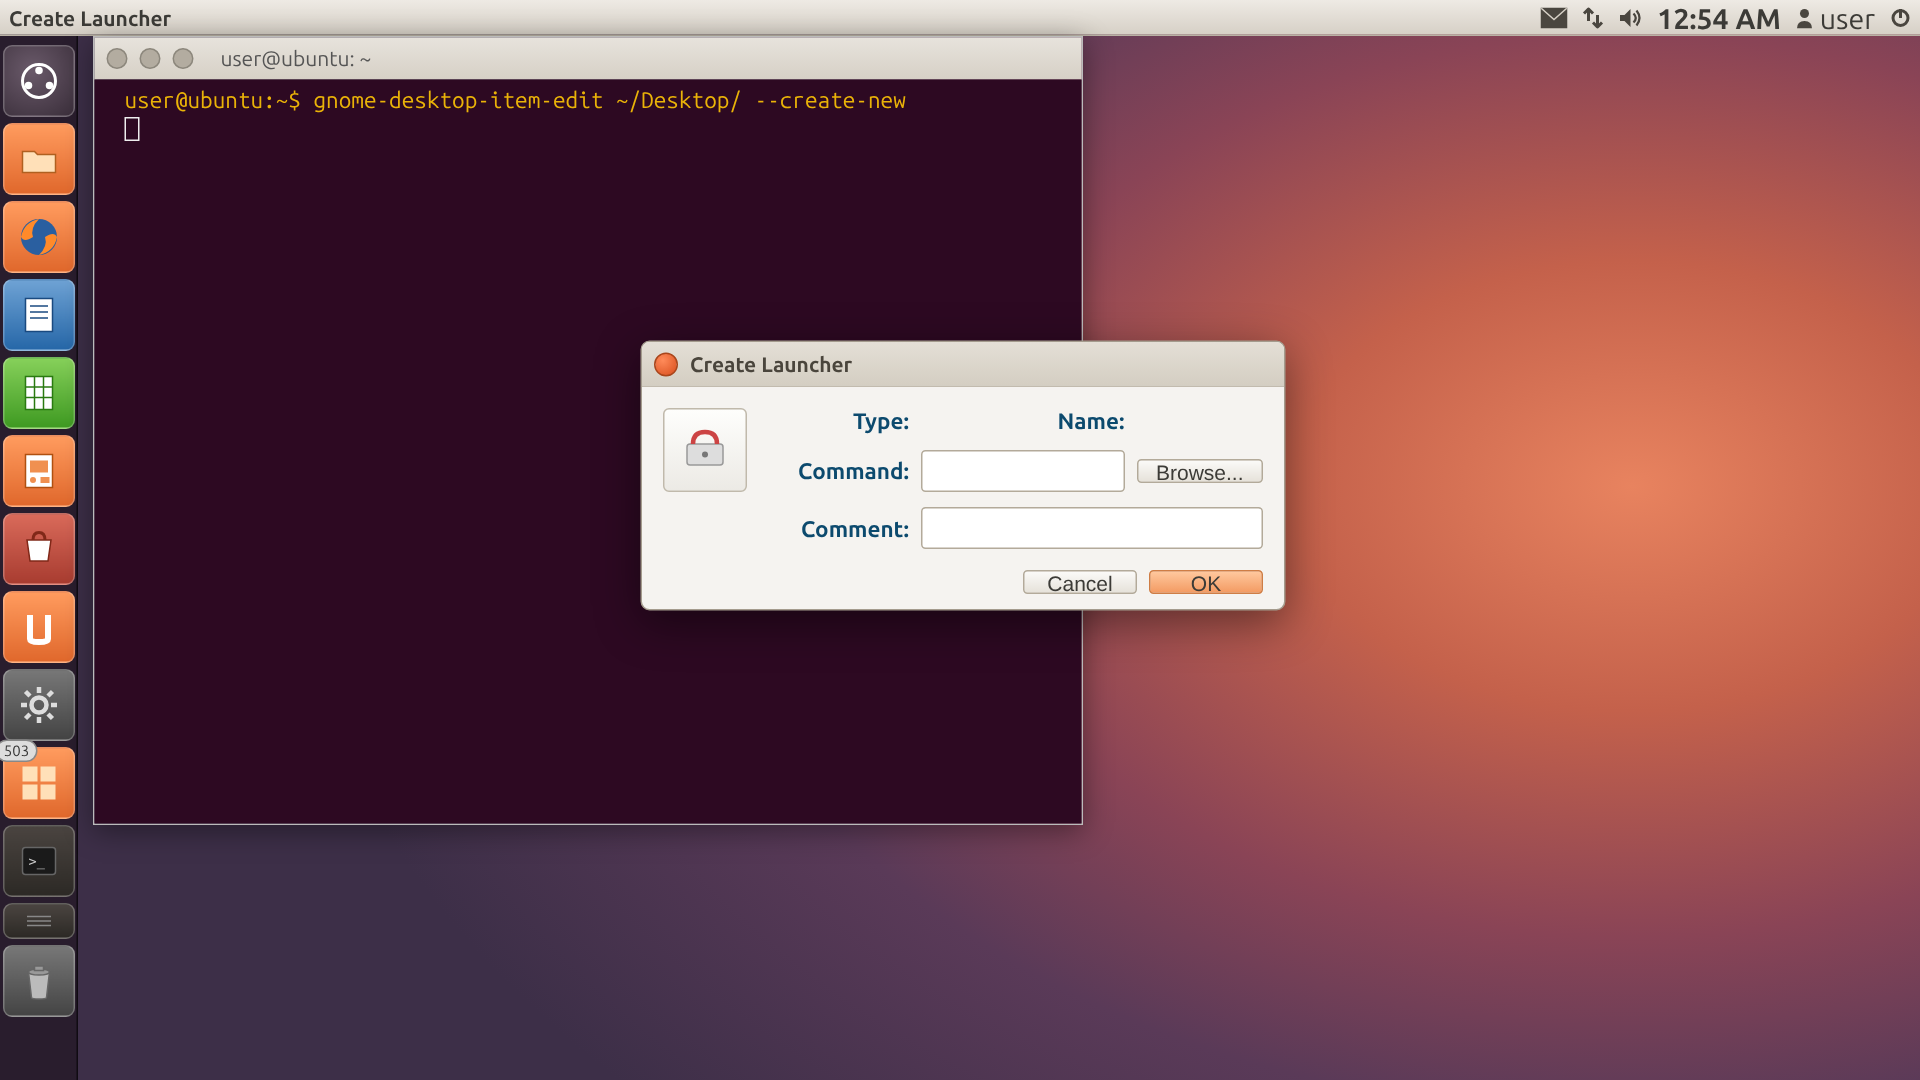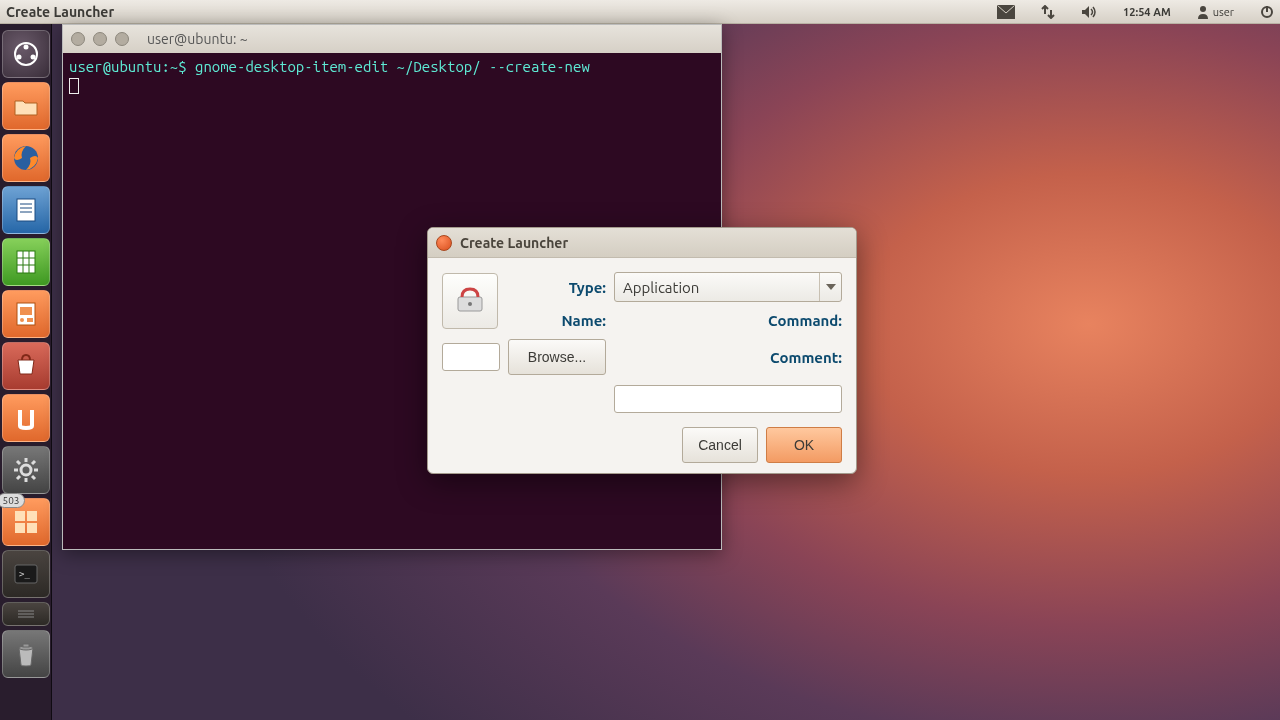--- a/index.html
+++ b/index.html
@@ -16,21 +16,21 @@
 .top-panel {
   position: absolute; top: 0; left: 0; right: 0; height: 24px;
   background: linear-gradient(#eeeae4, #d6d0c6);
   border-bottom: 1px solid #b9b2a4;
   display: flex; align-items: center;
   padding: 0 6px;
   color: #3c3b37;
 }
 .top-panel .app-title { font-weight: bold; font-size: 14px; }
 .top-panel .spacer { flex: 1; }
-.top-panel .ind { margin-left: 26px; display: flex; align-items: center; gap: 4px; font-size: 11px; }
+.top-panel .ind { margin-left: 10px; display: flex; align-items: center; gap: 4px; font-size: 19px; }
 .top-panel svg { display: block; }
 
 
 .launcher {
   position: absolute; top: 24px; left: 0; bottom: 0;
   width: 52px;
   background: rgba(30,20,30,0.65);
   border-right: 1px solid rgba(0,0,0,0.6);
   padding-top: 6px;
   display: flex; flex-direction: column; align-items: center; gap: 4px;
@@ -69,24 +69,24 @@
   color: #555;
 }
 .term-titlebar .wbtn {
   width: 14px; height: 14px; border-radius: 7px;
   background: #b3aca0; border: 1px solid #8c877c;
 }
 .term-titlebar .wtitle { margin-left: 10px; font-size: 14px; }
 .term-body {
   height: calc(100% - 28px);
   background: #2d0922;
-  color: #5eead4;
+  color: #eab308;
   font-family: "Ubuntu Mono", "Consolas", monospace;
   font-size: 15px; line-height: 20px;
-  padding: 4px 6px;
+  padding: 4px 20px;
   white-space: pre;
 }
 .term-cursor {
   display: inline-block; width: 10px; height: 16px;
   border: 1px solid #eee; vertical-align: -2px;
 }
 
 
 .dialog {
   position: absolute; top: 227px; left: 427px;
@@ -133,21 +133,21 @@
   height: 30px; border: 1px solid #b3aa9a; border-radius: 3px;
   background: linear-gradient(#fbfaf8, #eceae5);
   display: flex; align-items: center; padding: 0 8px; justify-content: space-between;
   font-size: 15px; color: #3c3b37;
 }
 .combo .arrow-part {
   width: 22px; text-align: center; border-left: 1px solid #c8c0b2; margin-right: -8px;
   height: 100%; display:flex; align-items:center; justify-content:center;
 }
 .gtk-btn {
-  height: 36px; padding: 0 12px;
+  height: 16px; padding: 0 12px;
   background: linear-gradient(#fbfaf8, #e6e2da);
   border: 1px solid #b3aa9a; border-radius: 3px;
   font-size: 14px; color: #3c3b37; cursor: pointer;
 }
 .btn-row { display: flex; justify-content: flex-end; gap: 8px; margin-top: 14px; }
 .btn-row .gtk-btn { min-width: 76px; }
 .gtk-btn.primary {
   background: linear-gradient(#ffc89e, #f39b63);
   border-color: #cf7d45;
 }
@@ -316,28 +316,20 @@
     <div class="form-grid">
       <div class="icon-well">
         <svg width="36" height="36" viewBox="0 0 36 36">
             <rect x="6" y="14" width="24" height="14" rx="2" fill="#ddd" stroke="#999"></rect>
             <path d="M10 14 Q10 6 18 6 Q26 6 26 14" fill="none" stroke="#c44" stroke-width="3"></path>
             <circle cx="18" cy="21" r="2" fill="#777"></circle>
           </svg>
       </div>
 
       <span class="form-label">Type:</span>
-      <div class="combo" style="grid-column: 3 / 5;">
-        <span>Application</span>
-        <span class="arrow-part">
-          <svg width="10" height="6" viewBox="0 0 10 6">
-              <polygon points="0,0 10,0 5,6" fill="#6a645a"></polygon>
-            </svg>
-        </span>
-      </div>
 
       <span class="form-label">Name:</span>
 
       <div></div>
       <span class="form-label">Command:</span>
       <input class="text-input" value="" style="">
       <button class="gtk-btn">Browse...</button>
 
       <div></div>
       <span class="form-label">Comment:</span>

